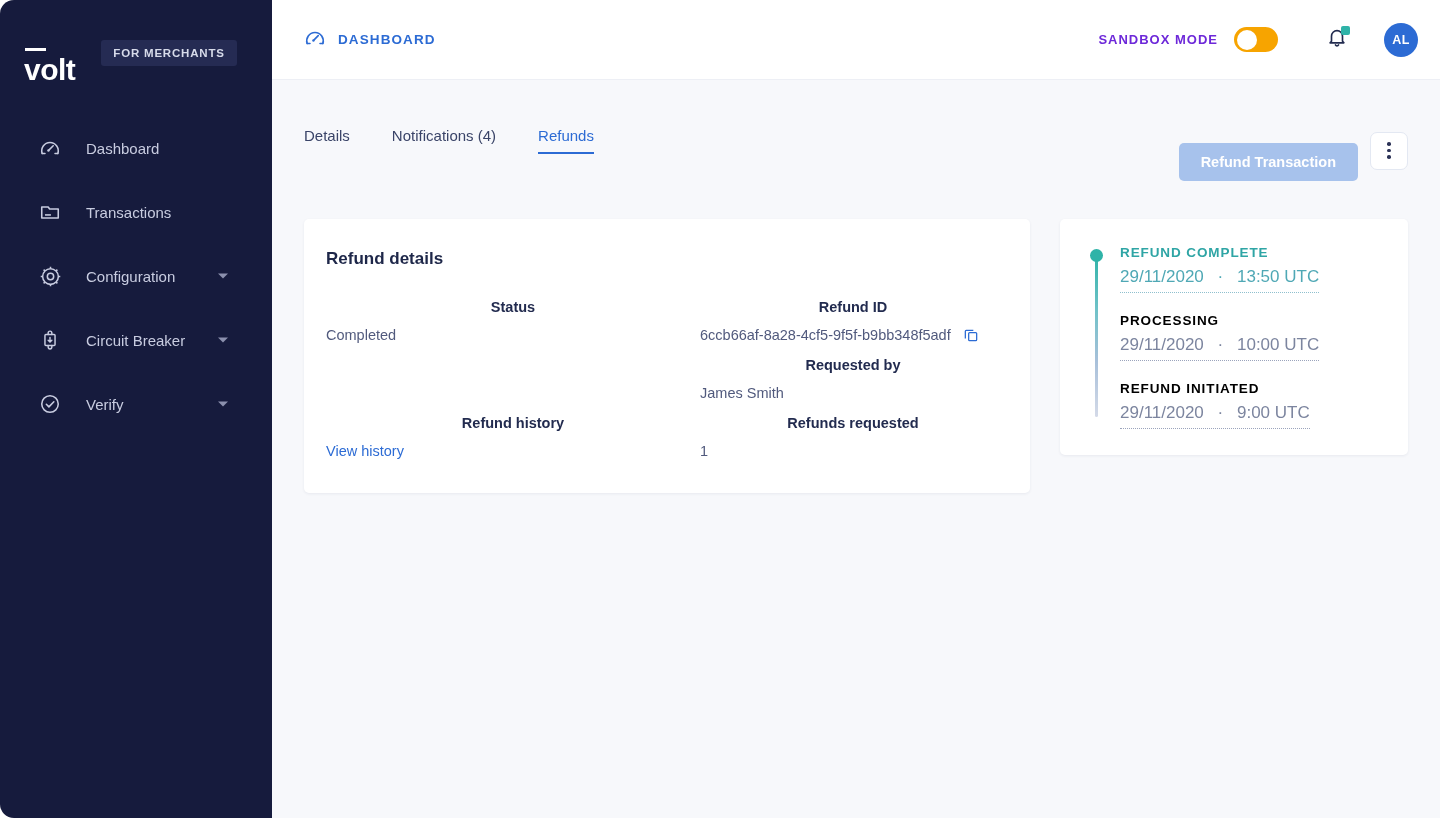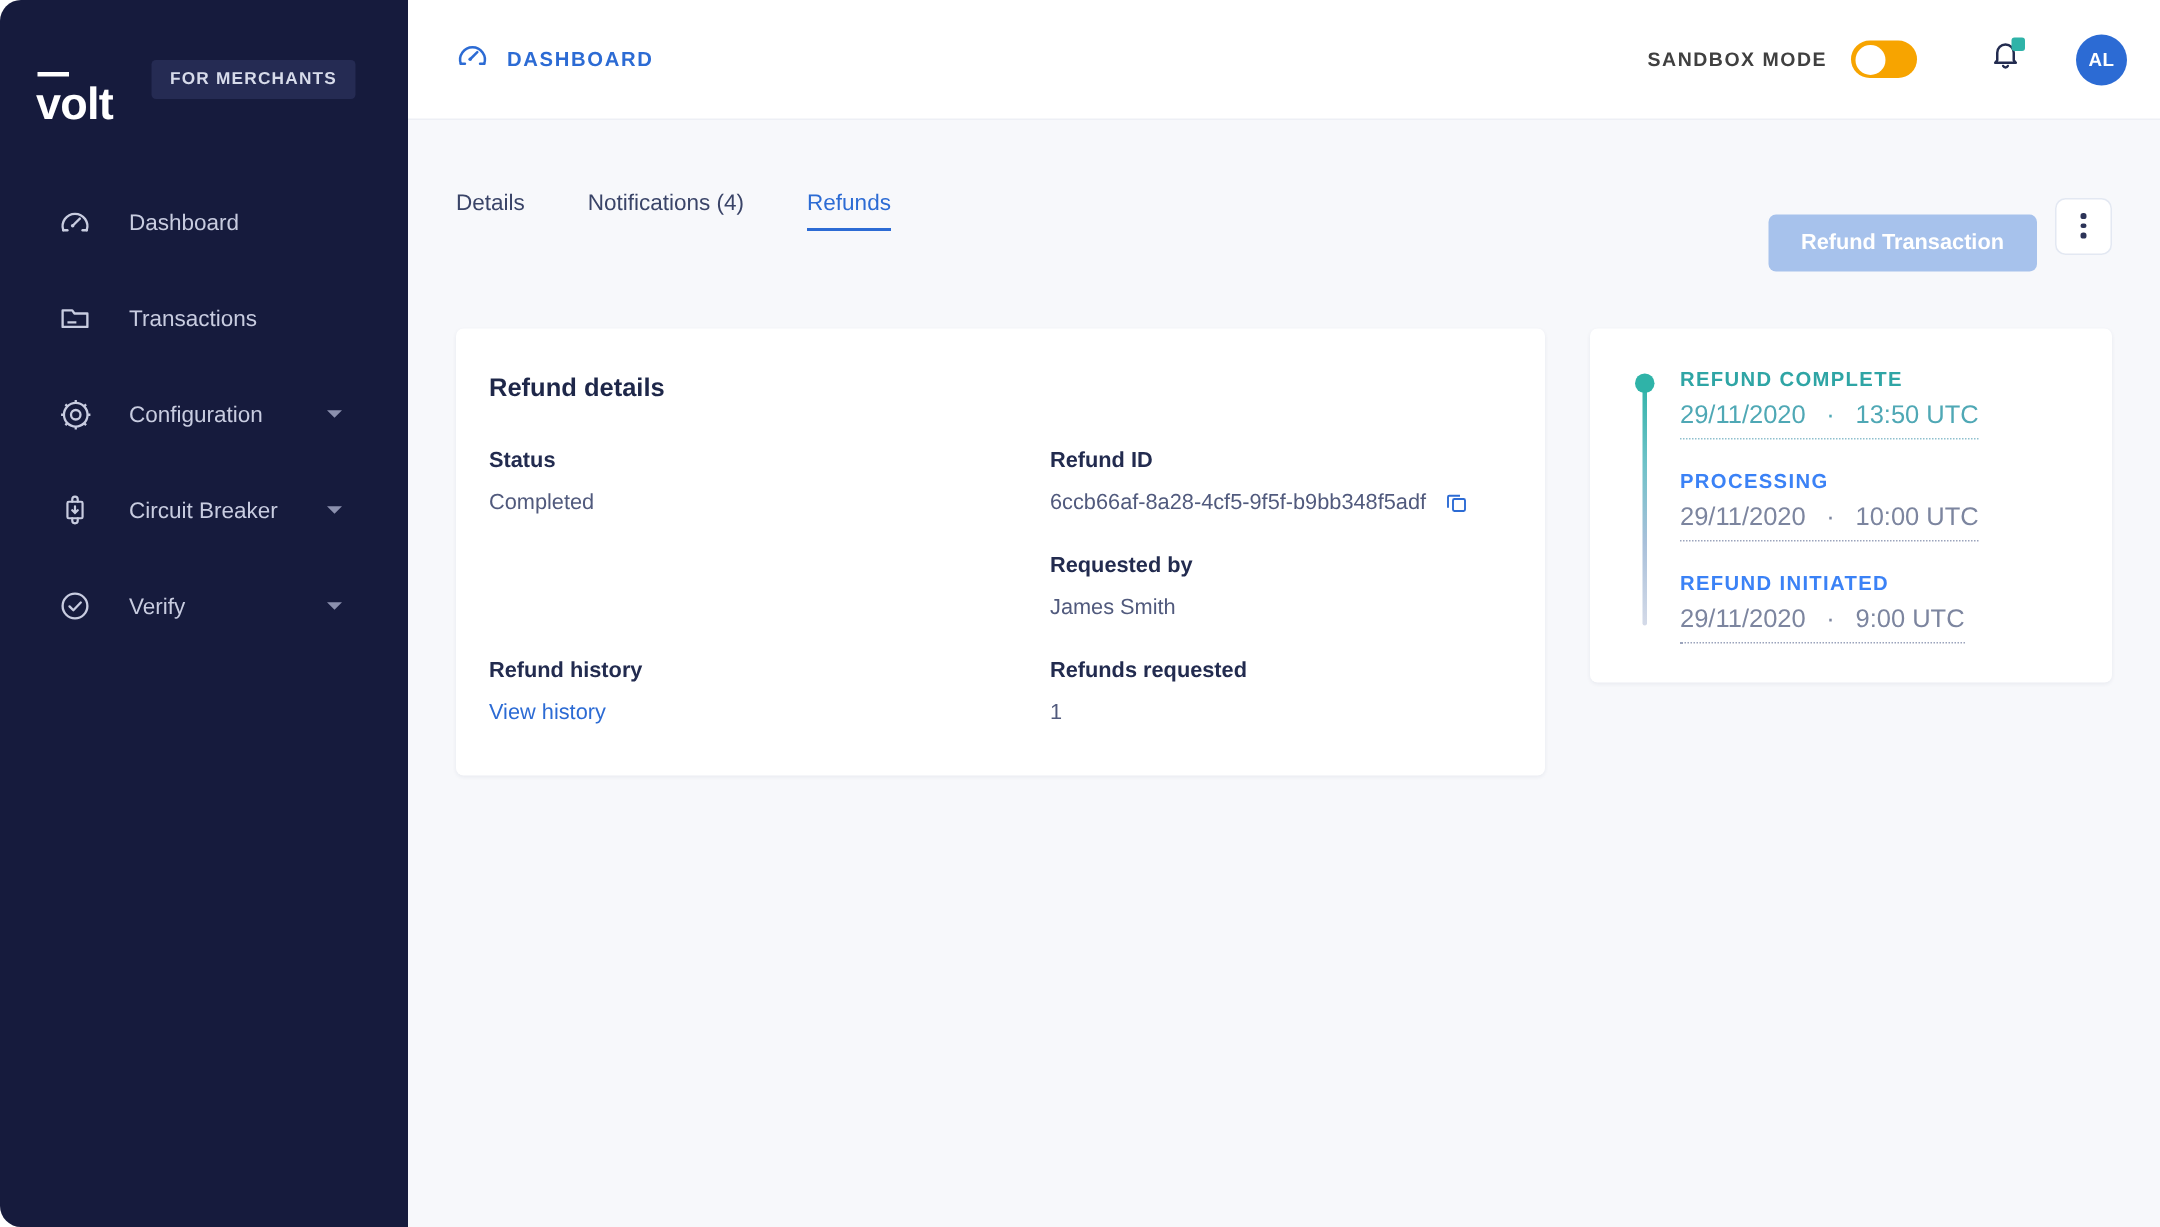--- a/index.html
+++ b/index.html
@@ -100,21 +100,21 @@
     color: #2C6BD4;
     font-size: 13.5px;
     font-weight: 700;
     letter-spacing: 1.1px;
   }
   .topbar-right {
     margin-left: auto;
     display: flex; align-items: center;
   }
   .sandbox-label {
-    color: #404040;
+    color: #6d28d9;
     font-size: 13px;
     font-weight: 700;
     letter-spacing: 1px;
     margin-right: 16px;
   }
   .toggle {
     width: 44px; height: 25px;
     border-radius: 13px;
     background: #F7A400;
     position: relative;
@@ -198,21 +198,22 @@
     box-shadow: 0 1px 3px rgba(30,45,90,0.07);
   }
   .card-details { width: 726px; padding: 30px 24px 34px 22px; }
   .card-title {
     font-size: 17px; font-weight: 700; color: #1E2749;
     margin-bottom: 30px;
   }
   .detail-grid {
     display: grid;
     grid-template-columns: 374px 1fr;
-    row-gap: 26px;
+    row-gap: 14px;
+    text-align: center;
   }
   .field-label {
     font-size: 14.5px; font-weight: 700; color: #222B4F;
     margin-bottom: 12px;
   }
   .field-value {
     font-size: 14.5px; color: #515A7D;
     display: flex; align-items: center; gap: 12px;
   }
   .field-value.link { color: #2C6BD4; cursor: pointer; }
@@ -240,21 +241,21 @@
     width: 13px; height: 13px;
     border-radius: 50%;
     background: #2FB3A8;
   }
   .tl-items { flex: 1 1 auto; }
   .tl-item { margin-bottom: 20px; }
   .tl-item:last-child { margin-bottom: 0; }
   .tl-status {
     font-size: 13.5px; font-weight: 700;
     letter-spacing: 0.9px;
-    color: #3b82f6;
+    color: #000000;
     margin-bottom: 7px;
   }
   .tl-item.complete .tl-status { color: #2FA5A5; }
   .tl-date {
     font-size: 17px;
     color: #7C859F;
     border-bottom: 1px dotted #9BA4BC;
     padding-bottom: 5px;
     display: inline-block;
   }

